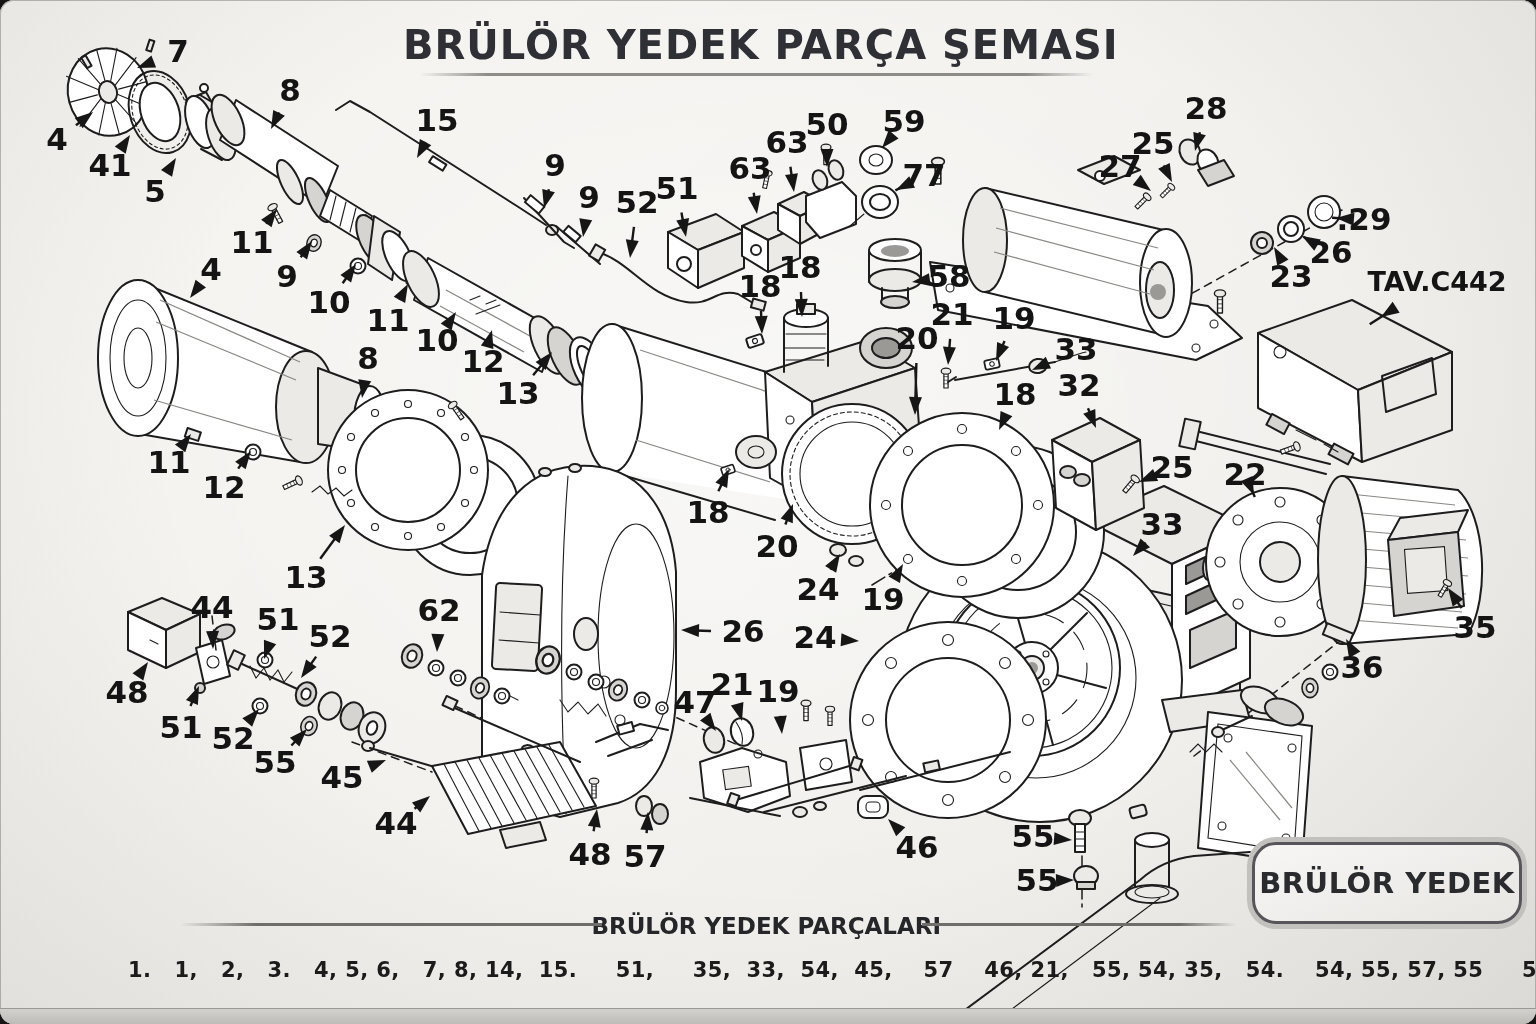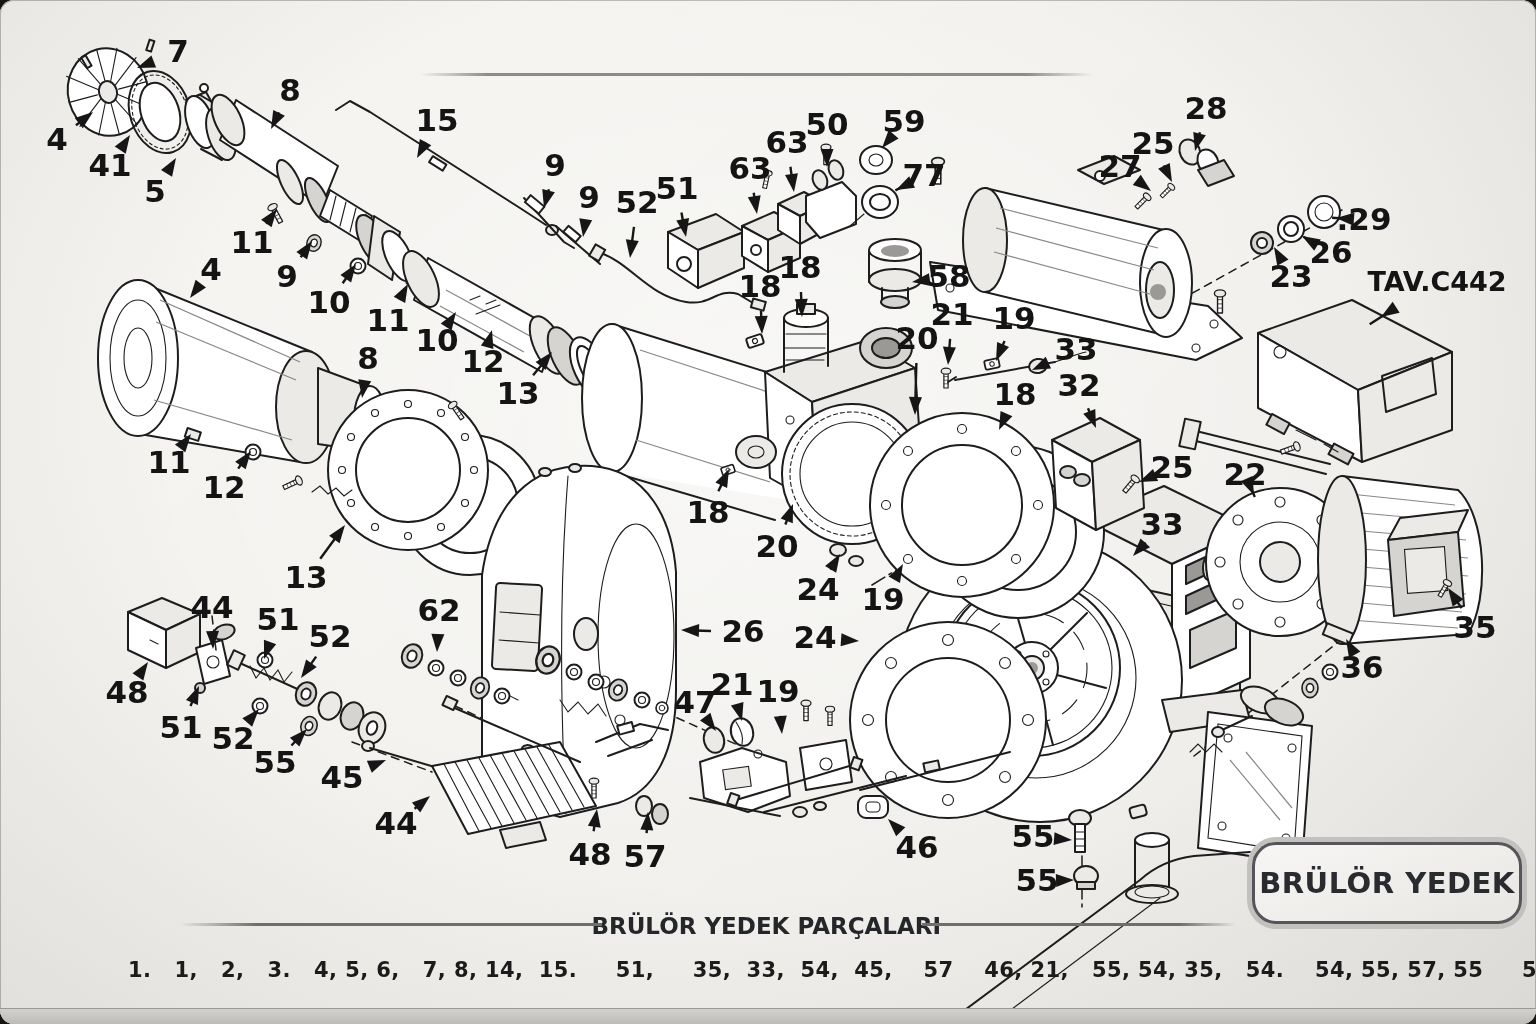--- a/index.html
+++ b/index.html
@@ -38,20 +38,21 @@
   .co-head{fill:#161616;stroke:none;}
   .co-txt{font-family:"DejaVu Sans",sans-serif;font-weight:700;font-size:31px;fill:#141414;text-anchor:middle;}
   .co-txt.small{font-size:27px;}
 </style>
 </head>
 <body>
 
 <div class="page">
   <div class="vignette"></div>
 
+  <div class="page-title">BRÜLÖR YEDEK PARÇA ŞEMASI</div>
   <div class="title-rule"></div>
 
   <svg id="art" viewBox="0 0 1536 1024">
     <defs>
       <g id="scrv">
         <rect x="-3.5" y="4" width="7" height="26" class="ln fw"></rect>
         <path d="M-3.5,11 h7 M-3.5,17 h7 M-3.5,23 h7" class="lt"></path>
         <ellipse cx="0" cy="2" rx="8" ry="5" class="ln fg"></ellipse>
       </g>
       <g id="nut">

